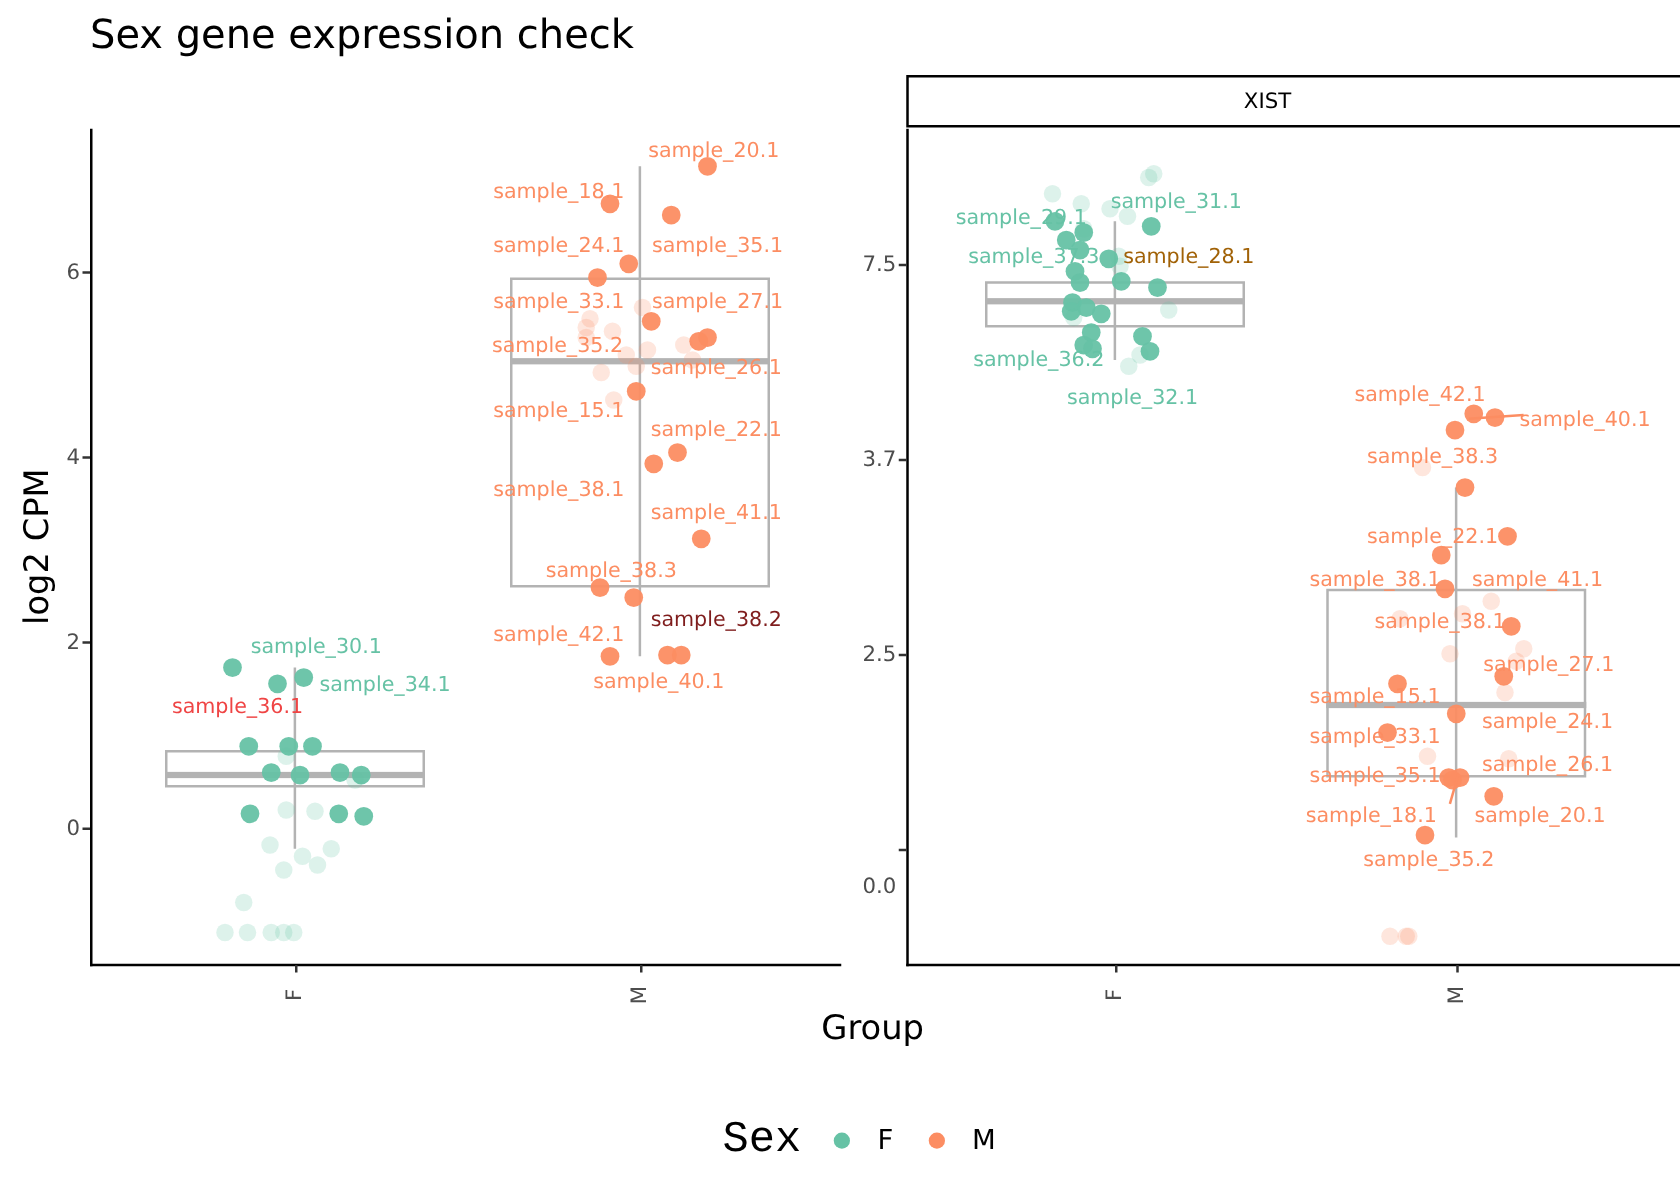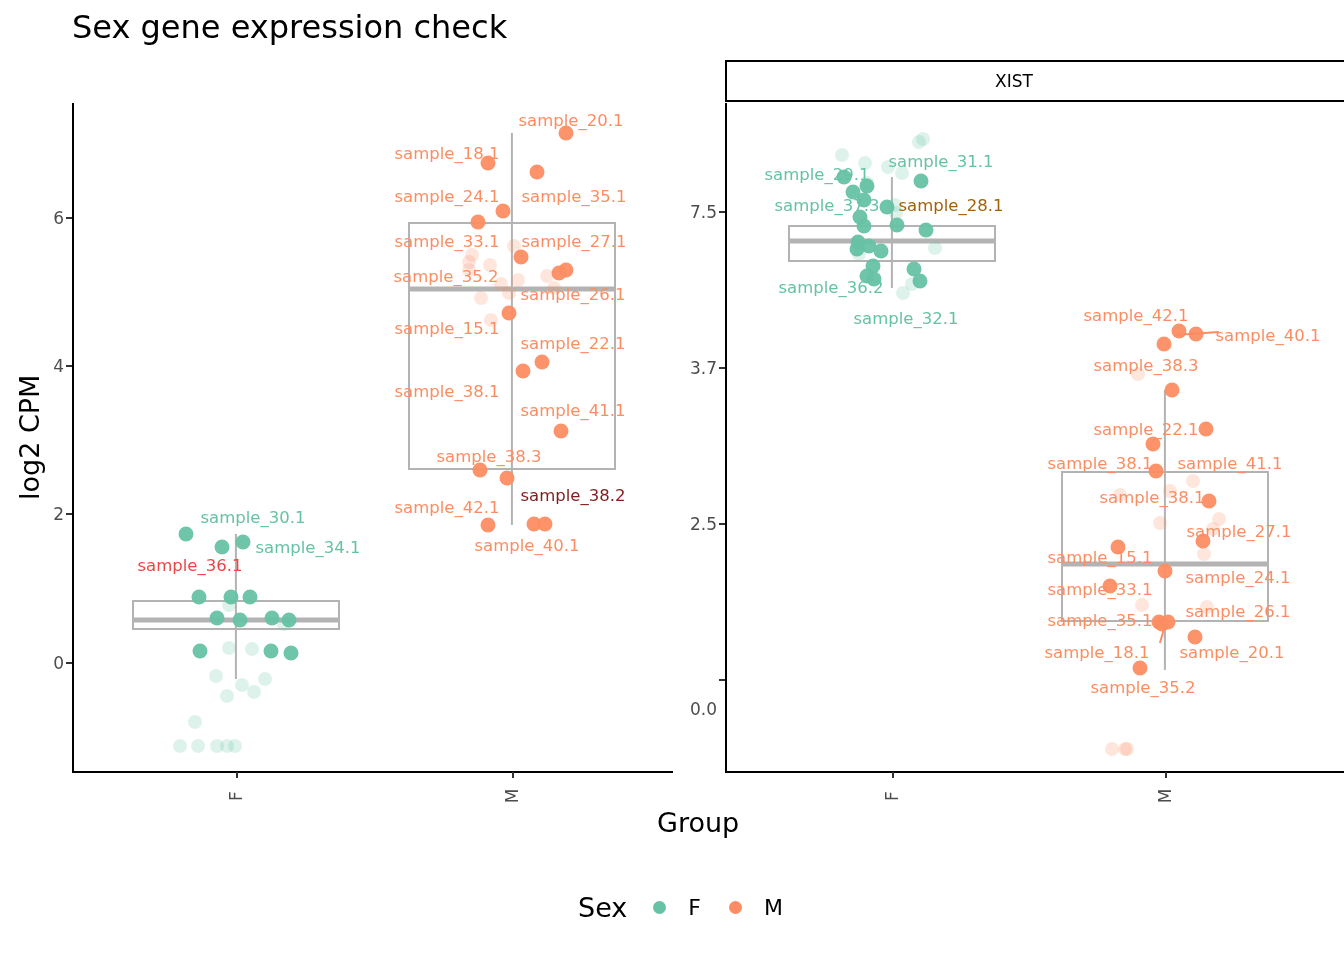--- a/index.html
+++ b/index.html
@@ -26,21 +26,21 @@
   .dot{position:absolute;border-radius:50%;transform:translate(-50%,-50%);}
 
   .boxrect{position:absolute;box-sizing:border-box;border:2.2px solid #b3b3b3;background:transparent;}
   .medline{position:absolute;background:#b3b3b3;transform:translateY(-50%);}
   .whisker{position:absolute;width:2.2px;background:#b3b3b3;transform:translateX(-50%);}
 
   .pt-label{position:absolute;font-size:16.5px;white-space:nowrap;transform:translate(-50%,-50%);}
   .seg{position:absolute;height:2.2px;transform-origin:0 50%;}
 
   .legend{position:absolute;display:flex;align-items:center;gap:0px;}
-  .legend-title{font-size:27px;color:#000;margin-right:26px;}
+  .legend-title{font-size:35px;color:#000;margin-right:26px;font-family:Liberation Mono, monospace;}
   .legend-key{display:flex;align-items:center;margin-right:28px;}
   .legend-dot{width:13px;height:13px;border-radius:50%;margin-right:22px;}
   .legend-lab{font-size:22px;color:#000;}
 </style>
 </head>
 <body>
 
 <div id="root">
 
   <div class="title">Sex gene expression check</div>

